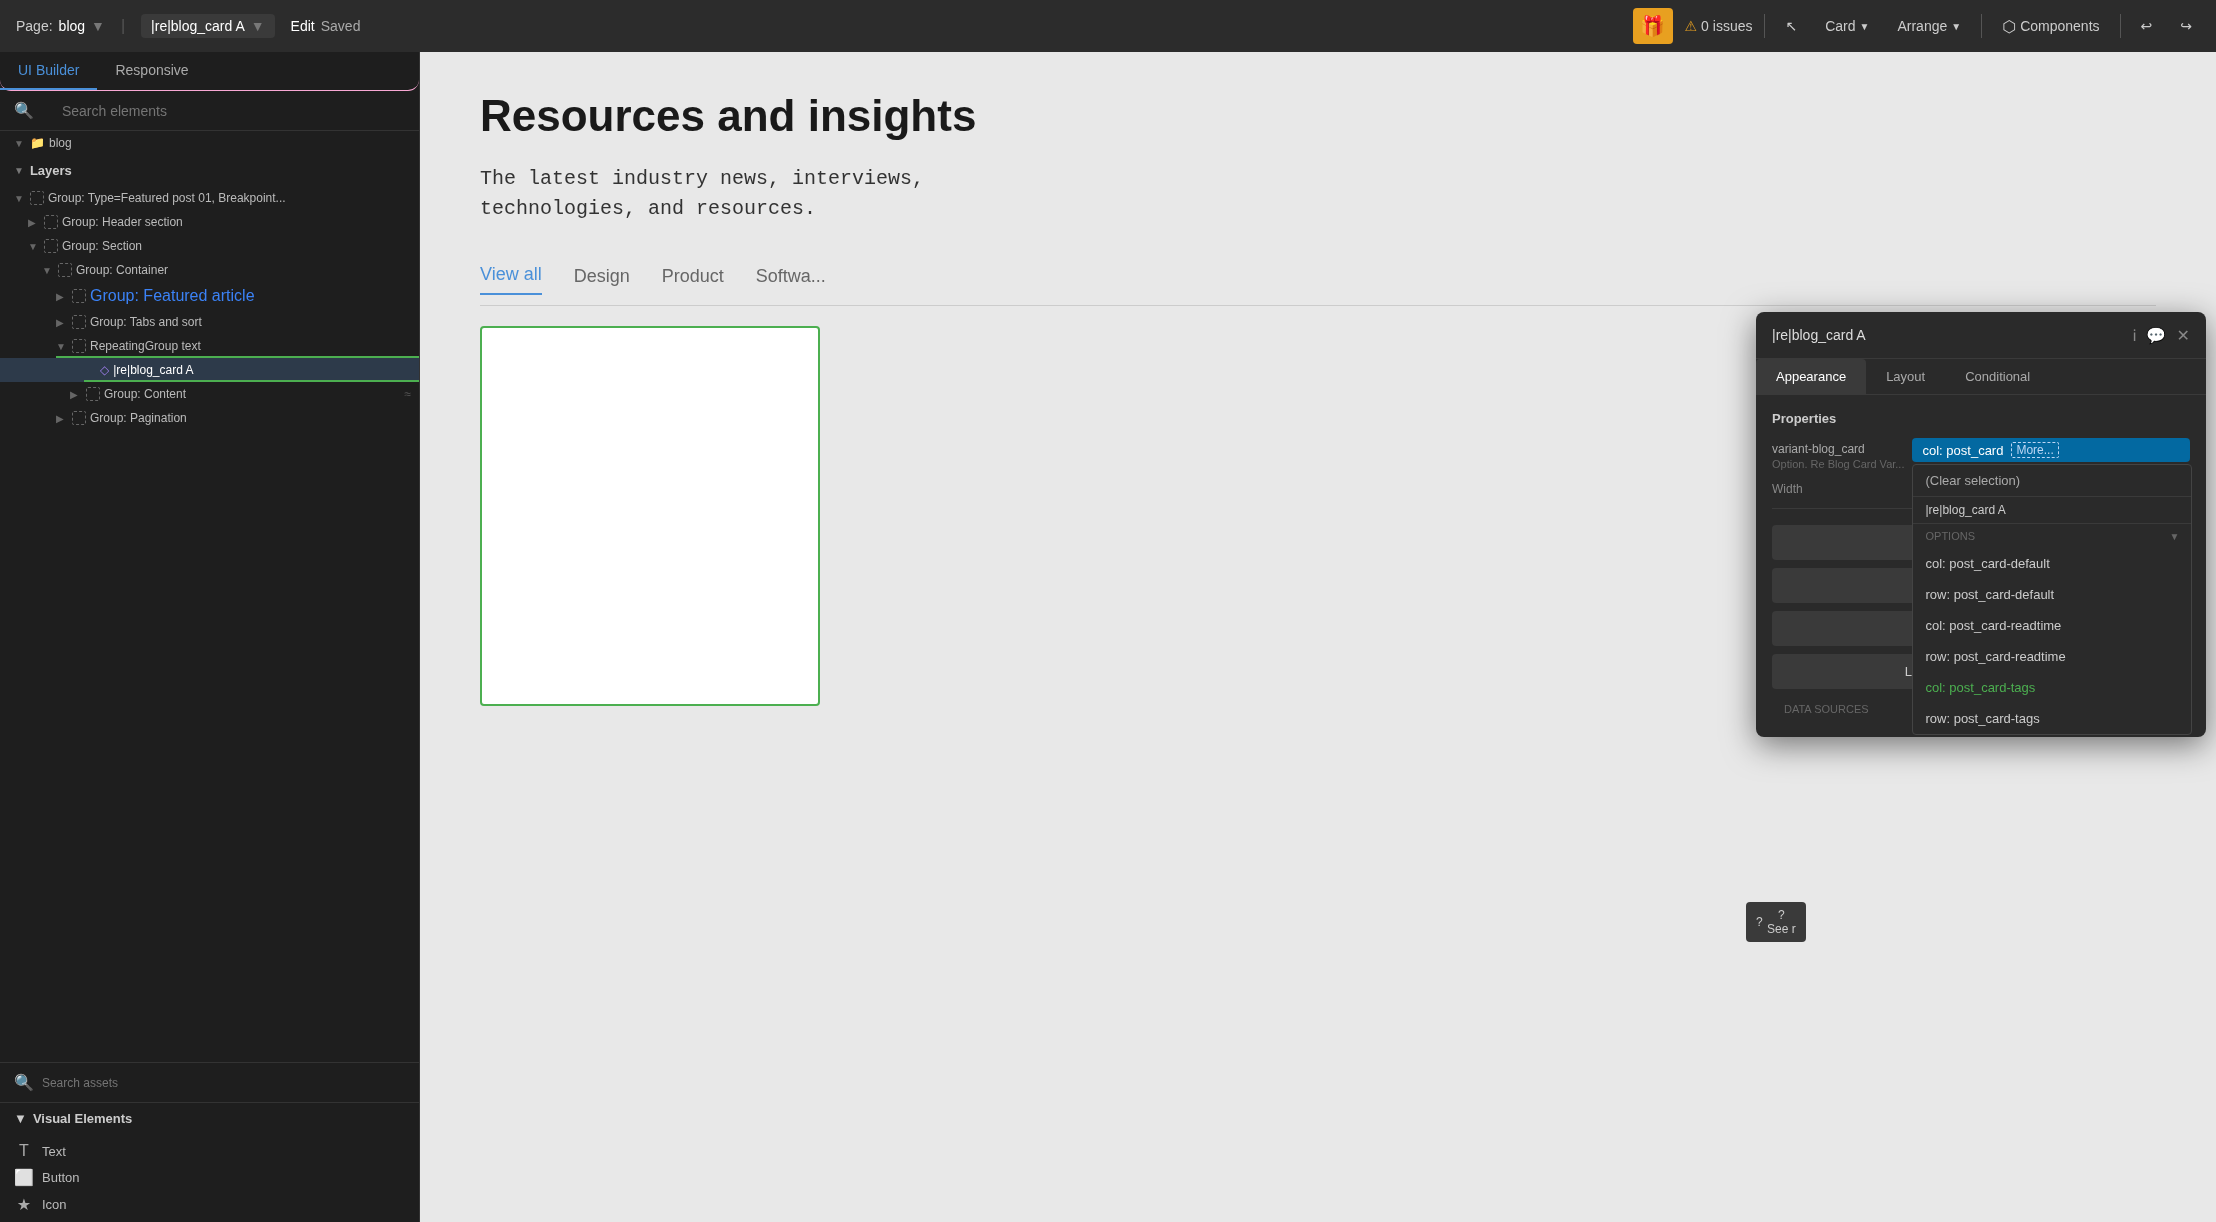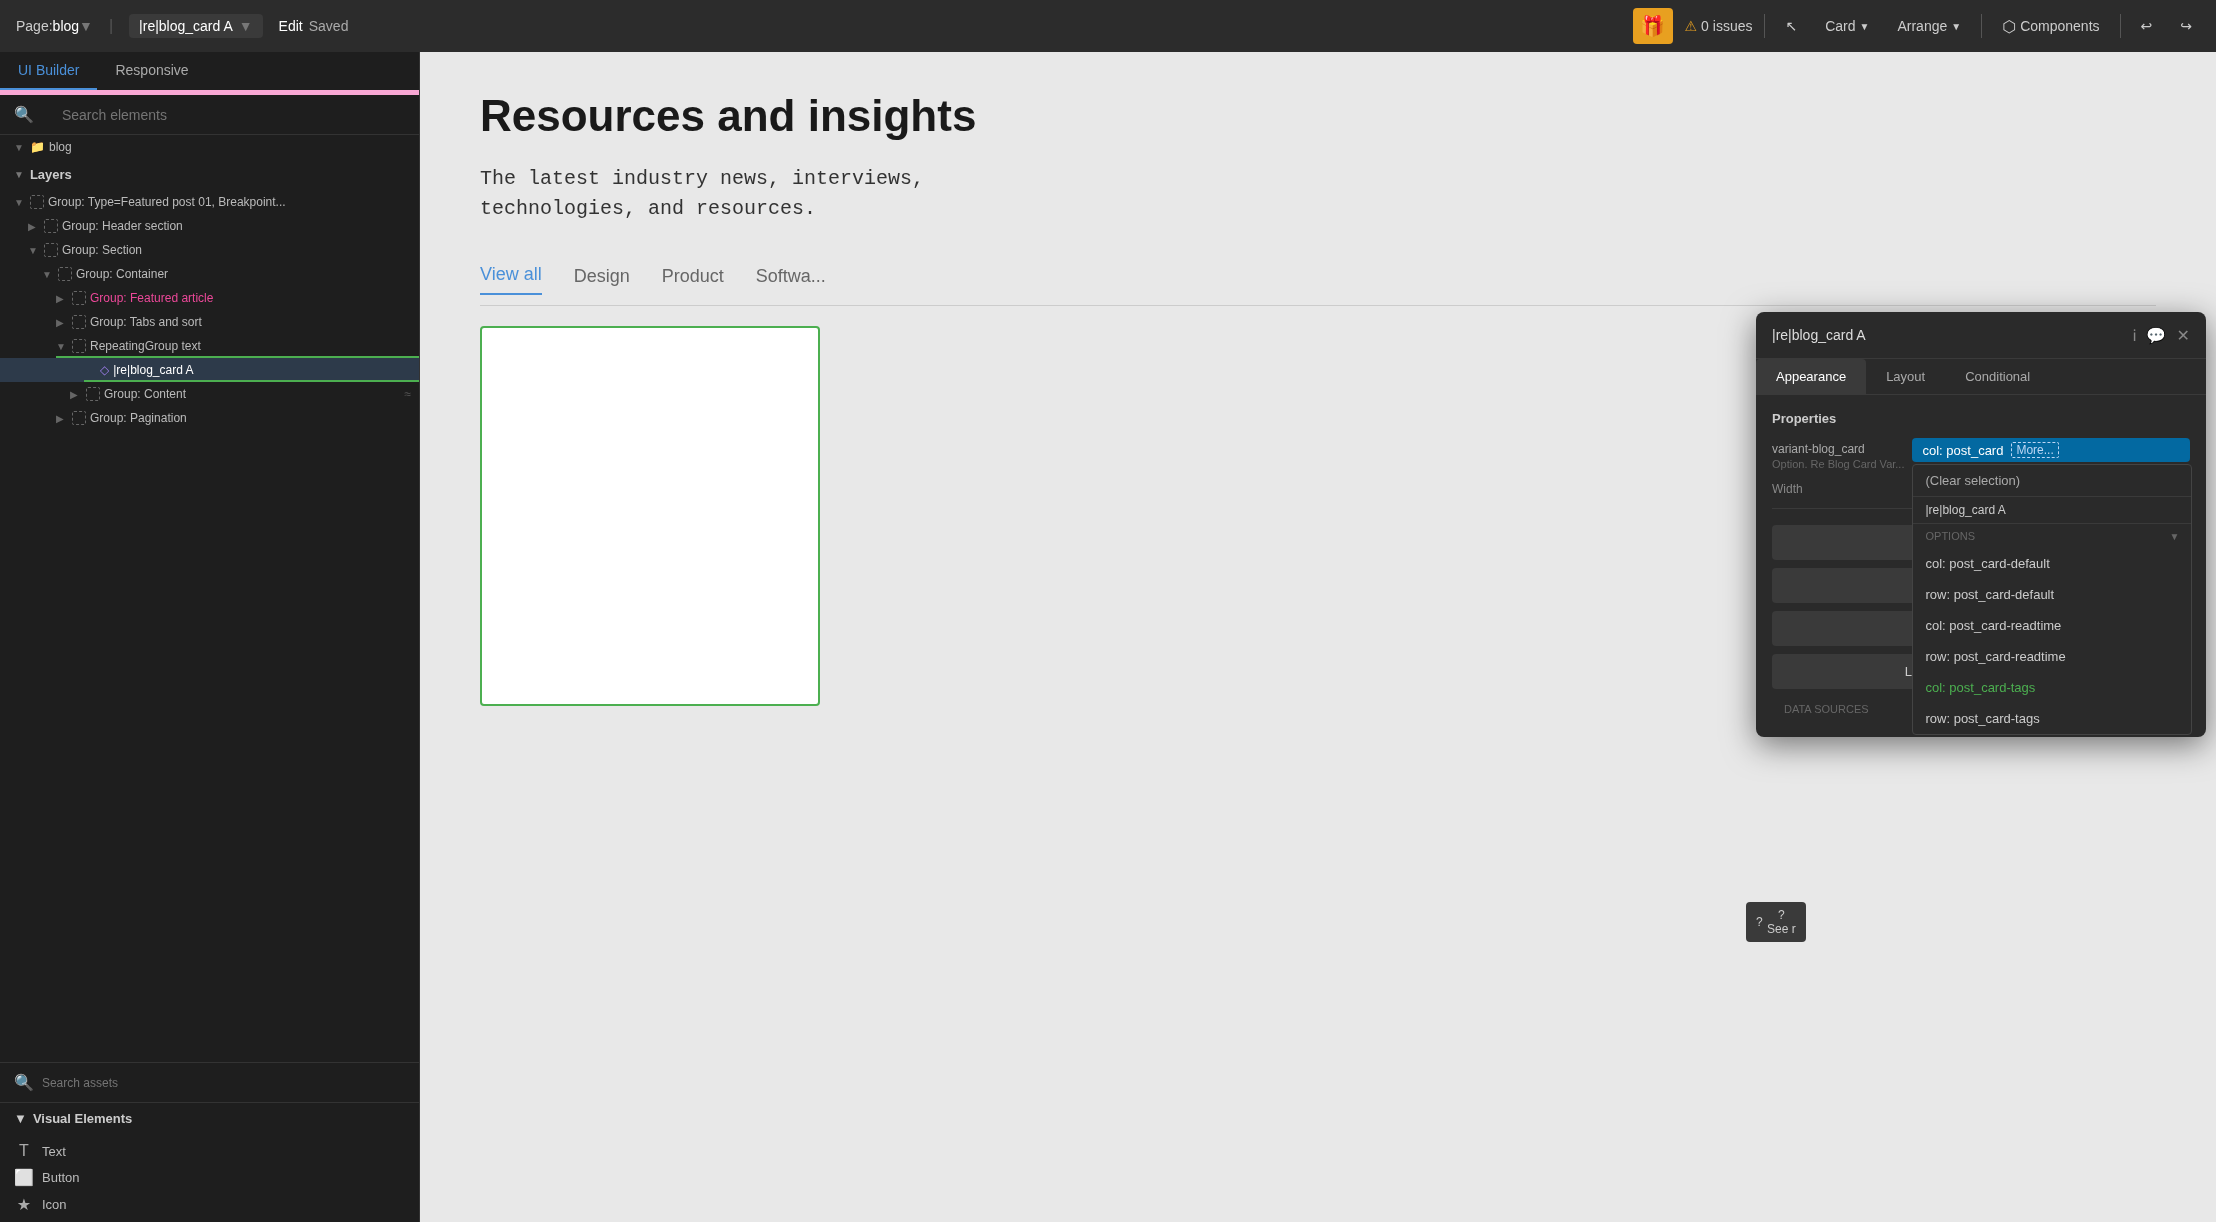--- a/index.html
+++ b/index.html
@@ -1,36 +1,36 @@
 <!DOCTYPE html>
 <html><head>
   <meta charset="utf-8">
   <style>
     * { box-sizing: border-box; margin: 0; padding: 0; }
     body { font-family: -apple-system, BlinkMacSystemFont, 'Segoe UI', sans-serif; background: #f0f0f0; width: 2216px; height: 1222px; overflow: hidden; display: flex; flex-direction: column; }
 
     
     .topbar { display: flex; align-items: center; background: #2c2c2c; height: 52px; padding: 0 16px; gap: 16px; flex-shrink: 0; }
-    .topbar-page { display: flex; align-items: flex-start; color: #ccc; font-size: 14px; }
+    .topbar-page { display: flex; align-items: flex-start; gap: 6px; color: #ccc; font-size: 14px; }
     .topbar-separator { color: #555; }
     .topbar-component { display: flex; align-items: center; gap: 6px; color: #ccc; font-size: 14px; background: #3a3a3a; padding: 4px 10px; border-radius: 4px; }
     .topbar-actions { display: flex; align-items: center; gap: 12px; margin-left: auto; }
     .topbar-btn { background: transparent; border: none; color: #ccc; font-size: 14px; cursor: pointer; display: flex; align-items: center; gap: 4px; padding: 4px 8px; border-radius: 4px; }
     .topbar-gift { background: #e8a020; border: none; width: 40px; height: 36px; border-radius: 4px; cursor: pointer; display: flex; align-items: center; justify-content: center; font-size: 20px; }
     .topbar-issues { display: flex; align-items: center; gap: 4px; color: #ccc; font-size: 14px; }
     .topbar-divider { width: 1px; height: 24px; background: #555; }
     .edit-saved { display: flex; align-items: center; gap: 6px; color: #ccc; font-size: 14px; }
     .saved-badge { color: #aaa; }
 
     
     .main { display: flex; flex: 1; overflow: hidden; }
 
     
     .left-panel { width: 420px; background: #1e1e1e; display: flex; flex-direction: column; flex-shrink: 0; border-right: 1px solid #333; }
-    .left-tabs { display: flex; border-bottom: 5px solid #f9a8d4; }
+    .left-tabs { display: flex; border-bottom: 1px solid #f9a8d4; border-radius: 11px; }
     .left-tab { padding: 10px 18px; font-size: 14px; cursor: pointer; color: #aaa; }
     .left-tab.active { color: #4a90d9; border-bottom: 2px solid #4a90d9; }
     .search-elements { display: flex; align-items: center; gap: 8px; padding: 10px 14px; border-bottom: 1px solid #333; }
     .search-elements input { background: transparent; border: none; color: #ccc; font-size: 14px; flex: 1; outline: none; margin-left: 20px; }
     .search-icon-small { color: #777; font-size: 16px; }
 
     
     .layers-section { flex: 1; overflow-y: auto; }
     .section-header { display: flex; align-items: center; gap: 6px; padding: 8px 14px; color: #ccc; font-size: 13px; font-weight: 600; cursor: pointer; }
     .section-header .chevron { font-size: 10px; color: #777; }
@@ -211,21 +211,21 @@
 
       <div class="layer-item layer-indent-2">
         <span class="layer-chevron">▼</span>
         <span class="layer-icon dashed"></span>
         <span style="font-size:12px;color:#bbb;"> Group: Container</span>
       </div>
 
       <div class="layer-item layer-indent-3">
         <span class="layer-chevron">▶</span>
         <span class="layer-icon dashed"></span>
-        <span style="font-size:12px;color:#ec4899;"> Group: Featured article</span>
+        <span style="font-size:16px;color:#3b82f6;"> Group: Featured article</span>
       </div>
 
       <div class="layer-item layer-indent-3">
         <span class="layer-chevron">▶</span>
         <span class="layer-icon dashed"></span>
         <span style="font-size:12px;color:#bbb;"> Group: Tabs and sort</span>
       </div>
 
       <div class="layer-item layer-indent-3" style="position:relative;">
         <span class="layer-chevron">▼</span>

